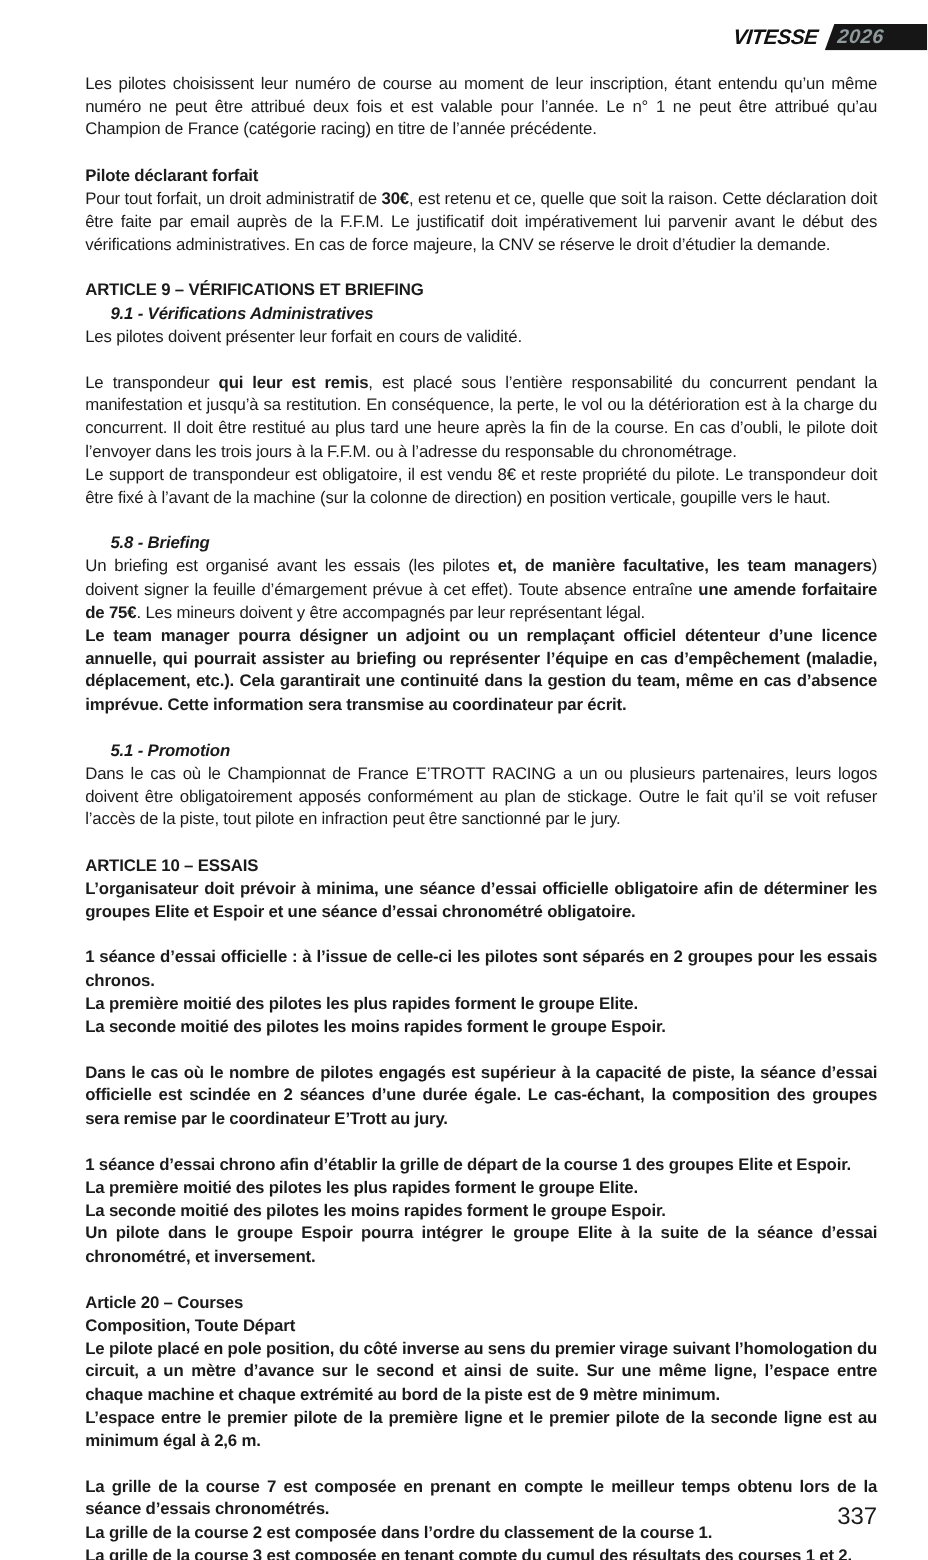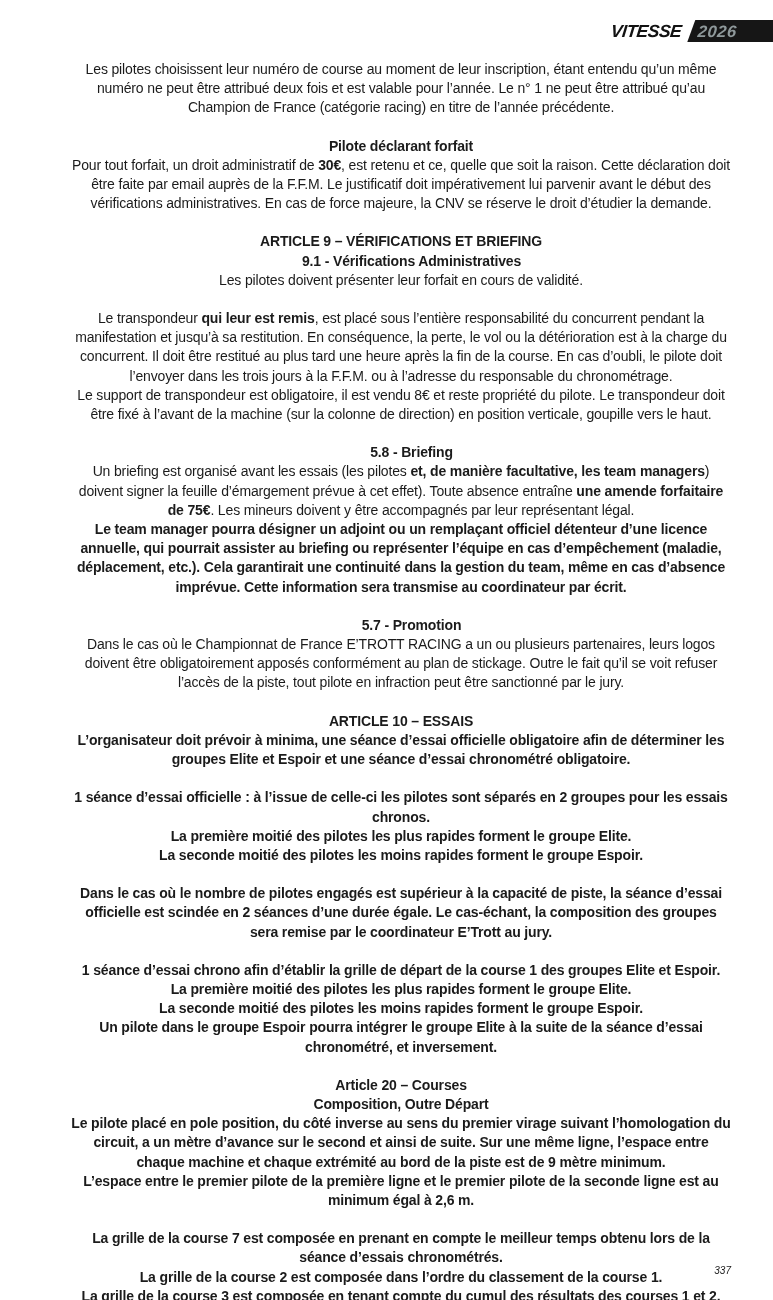--- a/index.html
+++ b/index.html
@@ -33,30 +33,30 @@
     transform:skewX(-6deg);
   }
   
   .content{
     position:absolute;top:60px;left:71px;width:660px;
     font-size:14px;line-height:19.2px;letter-spacing:-0.15px;
     color:#1b1b1b;
     text-align:justify;
     hyphens:none;
   }
-  .block p{margin:0;text-align:center;}
+  .block p{margin:0;}
   .block.space{margin-top:19px;}
   .style-bold{font-weight:bold;}
-  .style-bold-indent{font-weight:bold;padding-left:21px;text-align:left;}
+  .style-bold-indent{font-weight:bold;padding-left:21px;text-align:left;font-style:italic;}
   .style-heading{font-weight:bold;text-align:left;}
   .seg-b{font-weight:bold;}
   
   .page-number{
     position:absolute;right:42px;bottom:24px;
-    font-size:10px;color:#1b1b1b;letter-spacing:0;font-style:italic;
+    font-size:20px;color:#1b1b1b;letter-spacing:0;
   }
 </style>
 </head>
 <body>
 
 <div class="page">
 
   <header class="header">
     <span class="brand">VITESSE</span>
     <span class="year-box" style="background: rgb(22, 22, 22);">
@@ -92,21 +92,21 @@
       <div class="block space">
         <p class="text style-bold-indent"><span class="seg-b">5.8 - Briefing</span></p>
       </div>
       <div class="block">
         <p class="text style-normal"><span>Un briefing est organisé avant les essais (les pilotes </span><span class="seg-b">et, de manière facultative, les team managers</span><span>) doivent signer la feuille d’émargement prévue à cet effet). Toute absence entraîne </span><span class="seg-b">une amende forfaitaire de 75€</span><span>. Les mineurs doivent y être accompagnés par leur représentant légal.</span></p>
       </div>
       <div class="block">
         <p class="text style-bold"><span class="seg-b">Le team manager pourra désigner un adjoint ou un remplaçant officiel détenteur d’une licence annuelle, qui pourrait assister au briefing ou représenter l’équipe en cas d’empêchement (maladie, déplacement, etc.). Cela garantirait une continuité dans la gestion du team, même en cas d’absence imprévue. Cette information sera transmise au coordinateur par écrit.</span></p>
       </div>
       <div class="block space">
-        <p class="text style-bold-indent"><span class="seg-b">5.7 - Promotion</span></p>
+        <p class="text style-bold-indent"><span class="seg-b">5.1 - Promotion</span></p>
       </div>
       <div class="block">
         <p class="text style-normal"><span>Dans le cas où le Championnat de France E’TROTT RACING a un ou plusieurs partenaires, leurs logos doivent être obligatoirement apposés conformément au plan de stickage. Outre le fait qu’il se voit refuser l’accès de la piste, tout pilote en infraction peut être sanctionné par le jury.</span></p>
       </div>
       <div class="block space">
         <p class="text style-heading"><span class="seg-b">ARTICLE 10 – ESSAIS</span></p>
       </div>
       <div class="block">
         <p class="text style-bold"><span class="seg-b">L’organisateur doit prévoir à minima, une séance d’essai officielle obligatoire afin de déterminer les groupes Elite et Espoir et une séance d’essai chronométré obligatoire.</span></p>
       </div>
@@ -131,21 +131,21 @@
       <div class="block">
         <p class="text style-bold"><span class="seg-b">La seconde moitié des pilotes les moins rapides forment le groupe Espoir.</span></p>
       </div>
       <div class="block">
         <p class="text style-bold"><span class="seg-b">Un pilote dans le groupe Espoir pourra intégrer le groupe Elite à la suite de la séance d’essai chronométré, et inversement.</span></p>
       </div>
       <div class="block space">
         <p class="text style-heading"><span class="seg-b">Article 20 – Courses</span></p>
       </div>
       <div class="block">
-        <p class="text style-heading"><span class="seg-b">Composition, Outre Départ</span></p>
+        <p class="text style-heading"><span class="seg-b">Composition, Toute Départ</span></p>
       </div>
       <div class="block">
         <p class="text style-bold"><span class="seg-b">Le pilote placé en pole position, du côté inverse au sens du premier virage suivant l’homologation du circuit, a un mètre d’avance sur le second et ainsi de suite. Sur une même ligne, l’espace entre chaque machine et chaque extrémité au bord de la piste est de 9 mètre minimum.</span></p>
       </div>
       <div class="block">
         <p class="text style-bold"><span class="seg-b">L’espace entre le premier pilote de la première ligne et le premier pilote de la seconde ligne est au minimum égal à 2,6 m.</span></p>
       </div>
       <div class="block space">
         <p class="text style-bold"><span class="seg-b">La grille de la course 7 est composée en prenant en compte le meilleur temps obtenu lors de la séance d’essais chronométrés</span><span>.</span></p>
       </div>

